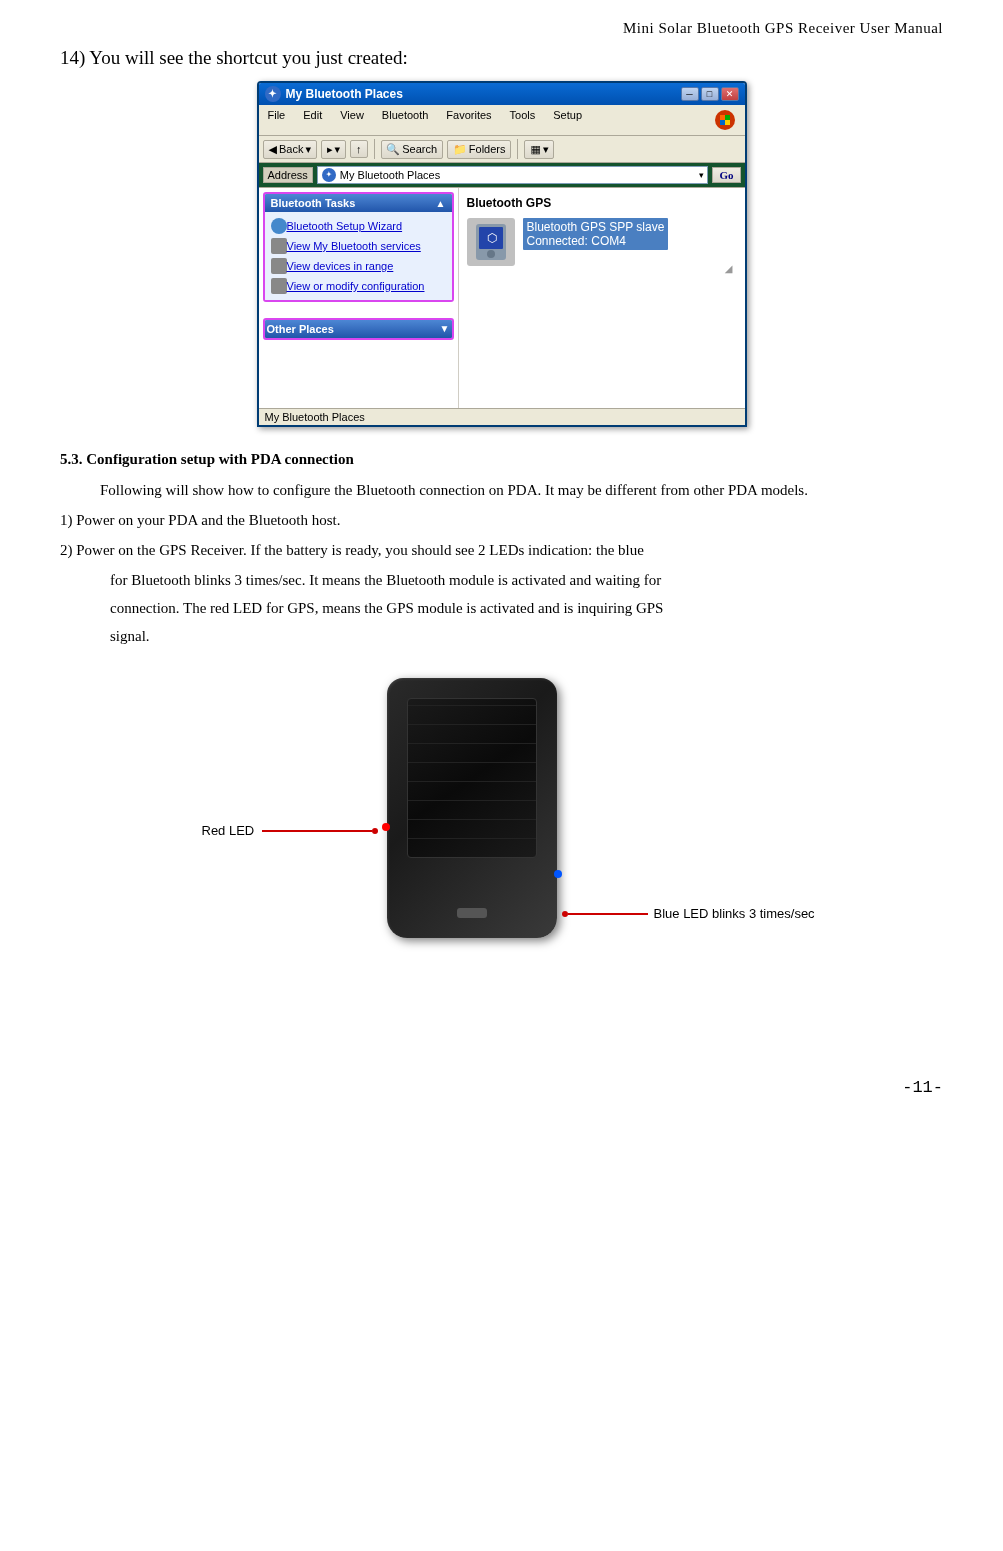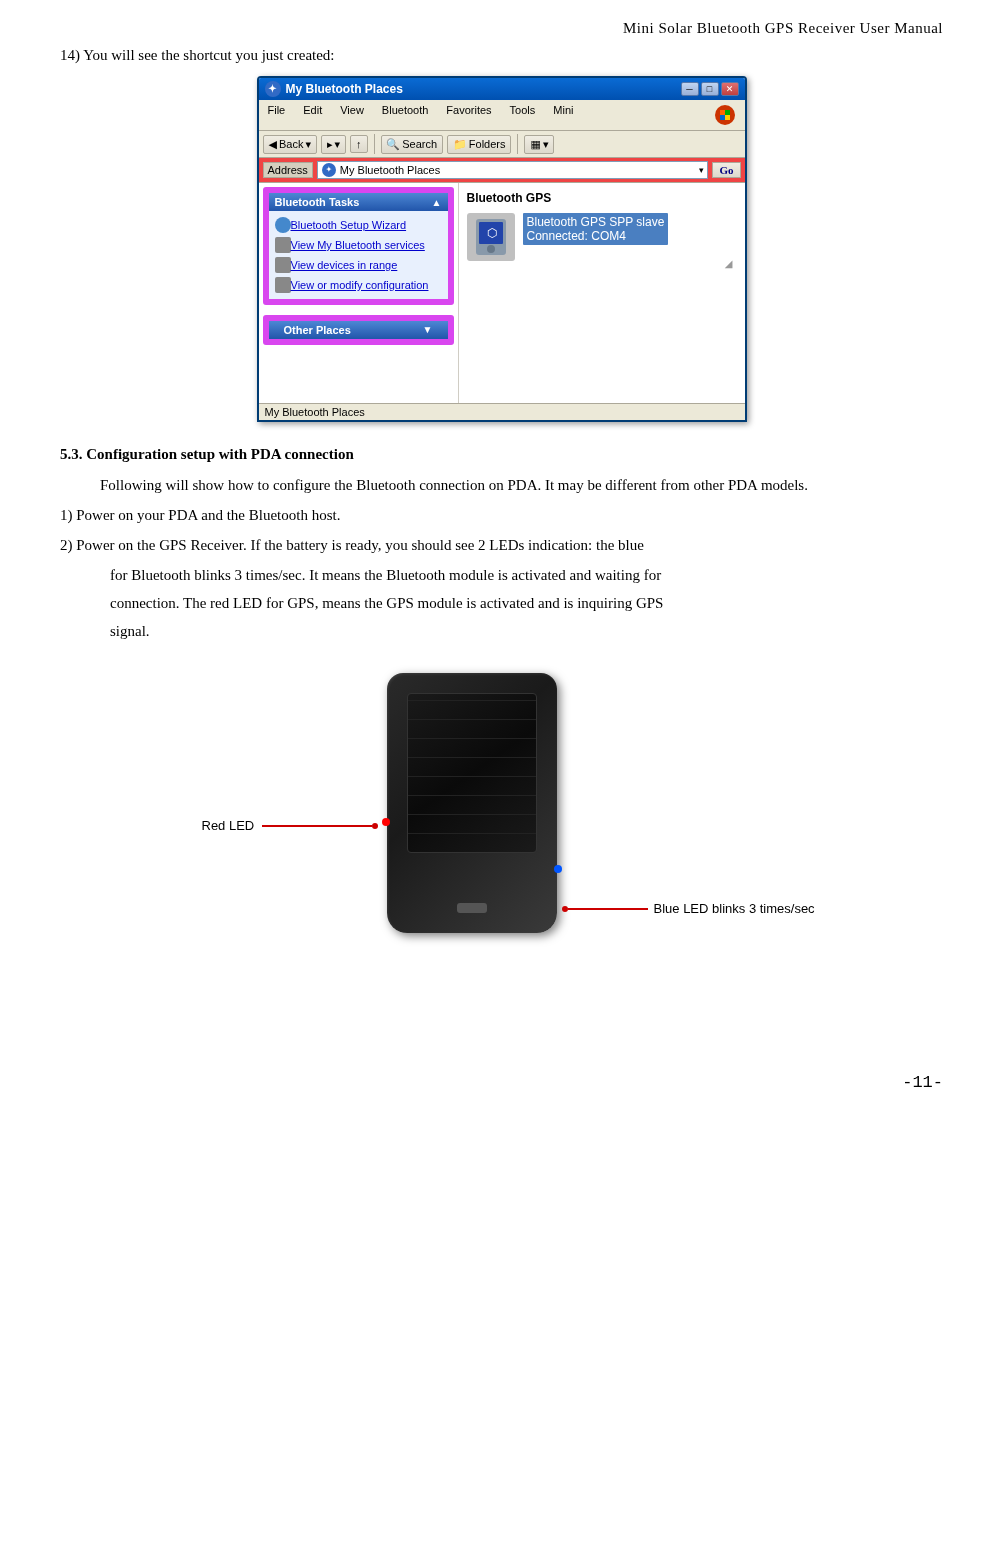--- a/index.html
+++ b/index.html
@@ -14,21 +14,21 @@
     }
 
     .page-header {
       text-align: right;
       font-size: 15px;
       margin-bottom: 10px;
       letter-spacing: 0.5px;
     }
 
     .step-text {
-      font-size: 15px;
+      font-size: 19px;
       margin-bottom: 12px;
     }
 
     .screenshot-container {
       display: flex;
       justify-content: center;
       margin: 10px 0 24px 0;
     }
 
     
@@ -115,21 +115,21 @@
     }
 
     .win-toolbar-sep {
       width: 1px;
       height: 20px;
       background: #aca899;
       margin: 0 2px;
     }
 
     .win-addressbar {
-      background: #ef4444;
+      background: #14532d;
       border-bottom: 1px solid #aca899;
       padding: 3px 4px;
       display: flex;
       align-items: center;
       gap: 4px;
     }
 
     .win-address-label {
       font-size: 11px;
       padding: 1px 4px;
@@ -167,23 +167,23 @@
     }
 
     .win-sidebar {
       width: 200px;
       border-right: 1px solid #d0cdc4;
       background: #fff;
       padding: 4px;
     }
 
     .task-panel {
-      border: 6px solid #d946ef;
+      border: 2px solid #d946ef;
       border-radius: 3px;
-      margin-bottom: 10px;
+      margin-bottom: 16px;
       overflow: hidden;
     }
 
     .task-panel-header {
       background: linear-gradient(to bottom, #4d87d4, #2155aa);
       color: #fff;
       font-size: 11px;
       font-weight: bold;
       padding: 3px 6px;
       display: flex;
@@ -211,21 +211,21 @@
       height: 16px;
       border-radius: 2px;
       flex-shrink: 0;
     }
 
     .other-places-header {
       background: linear-gradient(to bottom, #4d87d4, #2155aa);
       color: #fff;
       font-size: 11px;
       font-weight: bold;
-      padding: 3px 15px;
+      padding: 3px 2px;
       display: flex;
       justify-content: space-between;
     }
 
     .win-content {
       flex: 1;
       padding: 8px;
       background: #fff;
     }
 
@@ -427,21 +427,21 @@
       </div>
     </div>
 
     <div class="win-menubar">
       <span>File</span>
       <span>Edit</span>
       <span>View</span>
       <span>Bluetooth</span>
       <span>Favorites</span>
       <span>Tools</span>
-      <span>Mini</span>
+      <span>Setup</span>
       <span style="margin-left:auto;">
         <svg width="22" height="22" viewBox="0 0 22 22" style="vertical-align:middle;">
           <circle cx="11" cy="11" r="10" fill="#cc3300"></circle>
           <rect x="6" y="6" width="5" height="5" fill="#ff6600"></rect>
           <rect x="11" y="6" width="5" height="5" fill="#00aa00"></rect>
           <rect x="6" y="11" width="5" height="5" fill="#0066cc"></rect>
           <rect x="11" y="11" width="5" height="5" fill="#ffcc00"></rect>
         </svg>
       </span>
     </div>

